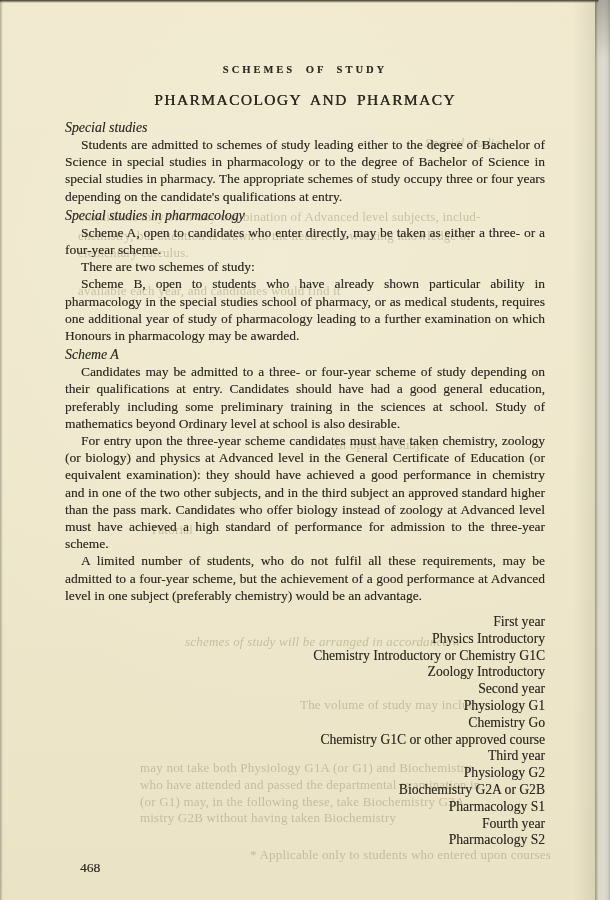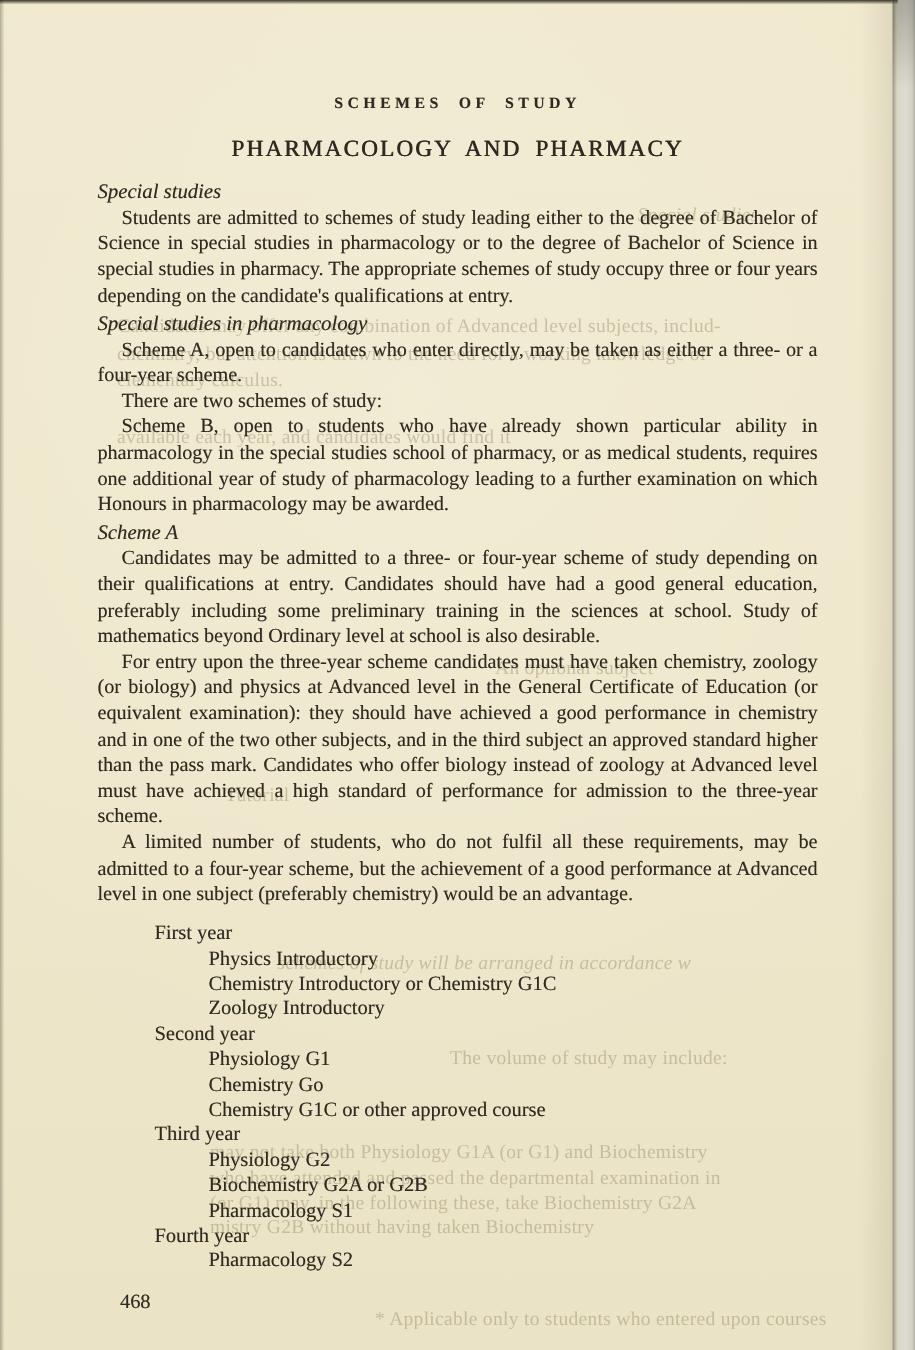--- a/index.html
+++ b/index.html
@@ -35,21 +35,21 @@
   .running-header { margin-top:64px; text-align:center;
     font-size:10.5px; font-weight:bold; letter-spacing:3px; word-spacing:5px; }
   .title { margin:16px 0 0 0; text-align:center; font-weight:normal;
     font-size:15.5px; letter-spacing:1.4px; word-spacing:4px;
     text-shadow:0.4px 0 0 currentColor; }
   .ital-head { margin:10px 0 0 0; font-style:italic; font-weight:normal;
     font-size:13.8px; line-height:17px; }
   .ital-head.tight { margin-top:2px; }
   p.body { margin:0; font-size:13.4px; line-height:17.2px;
     text-align:justify; text-indent:16px; }
-  .curriculum { margin:10px 0 0 38px; font-size:13.6px; line-height:16.8px; }
+  .curriculum { margin:10px 0 0 38px; font-size:13.6px; line-height:16.8px;text-align:right; }
   .cur.lvl1 { margin-left:36px; }
   .page-number { position:absolute; left:80px; bottom:24px; font-size:13.5px; }
 </style>
 </head>
 <body>
 
 <div class="scan">
 
   <div class="ghost-layer">
     <div class="ghost italic" style="top:135px; left:425px;">Special studies</div>
@@ -58,21 +58,21 @@
     <div class="ghost" style="top:245px; left:78px;">elementary calculus.</div>
     <div class="ghost" style="top:283px; left:78px;">available each year, and candidates would find it</div>
     <div class="ghost" style="top:437px; left:330px;">An optional subject</div>
     <div class="ghost" style="top:522px; left:150px;">Tutorial</div>
     <div class="ghost" style="top:634px; left:185px;font-style:italic;">schemes of study will be arranged in accordance w</div>
     <div class="ghost" style="top:697px; left:300px;">The volume of study may include:</div>
     <div class="ghost" style="top:760px; left:140px;">may not take both Physiology G1A (or G1) and Biochemistry</div>
     <div class="ghost" style="top:777px; left:140px;">who have attended and passed the departmental examination in</div>
     <div class="ghost" style="top:794px; left:140px;">(or G1) may, in the following these, take Biochemistry G2A</div>
     <div class="ghost" style="top:810px; left:140px;">mistry G2B without having taken Biochemistry</div>
-    <div class="ghost" style="top:871px; left:250px;">* Applicable only to students who entered upon courses</div>
+    <div class="ghost" style="top:847px; left:250px;">* Applicable only to students who entered upon courses</div>
   </div>
 
   <div class="content">
     <div class="running-header">SCHEMES OF STUDY</div>
     <h1 class="title">PHARMACOLOGY AND PHARMACY</h1>
 
     <h2 class="ital-head">Special studies</h2>
     <p class="body">Students are admitted to schemes of study leading either to the degree of Bachelor of Science in special studies in pharmacology or to the degree of Bachelor of Science in special studies in pharmacy. The appropriate schemes of study occupy three or four years depending on the candidate's qualifications at entry.</p>
 
     <h2 class="ital-head tight">Special studies in pharmacology</h2>

